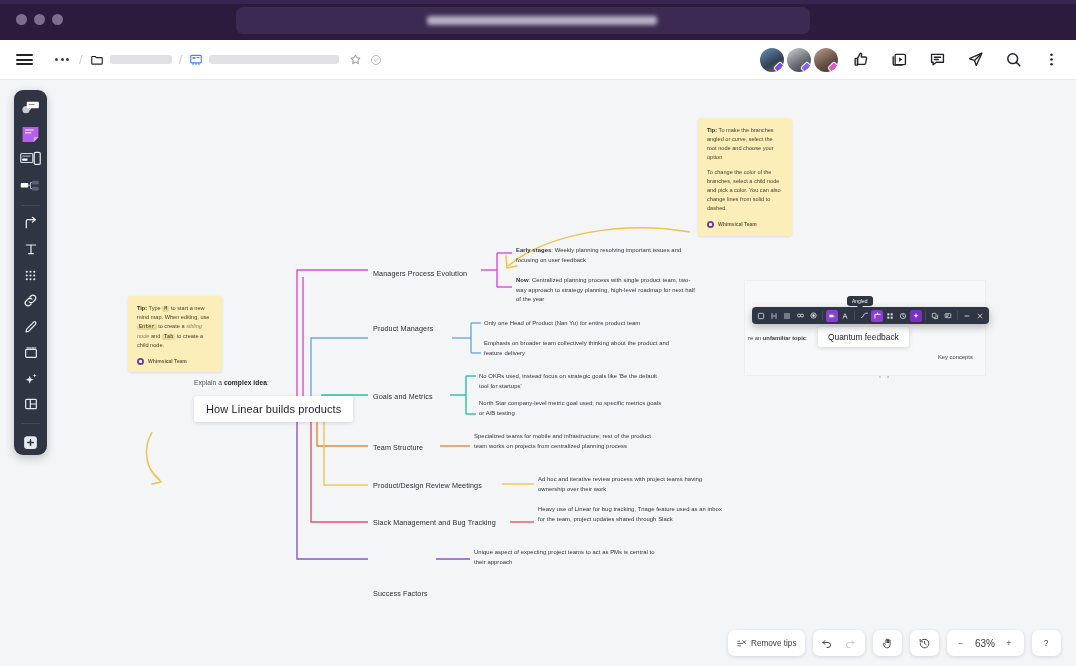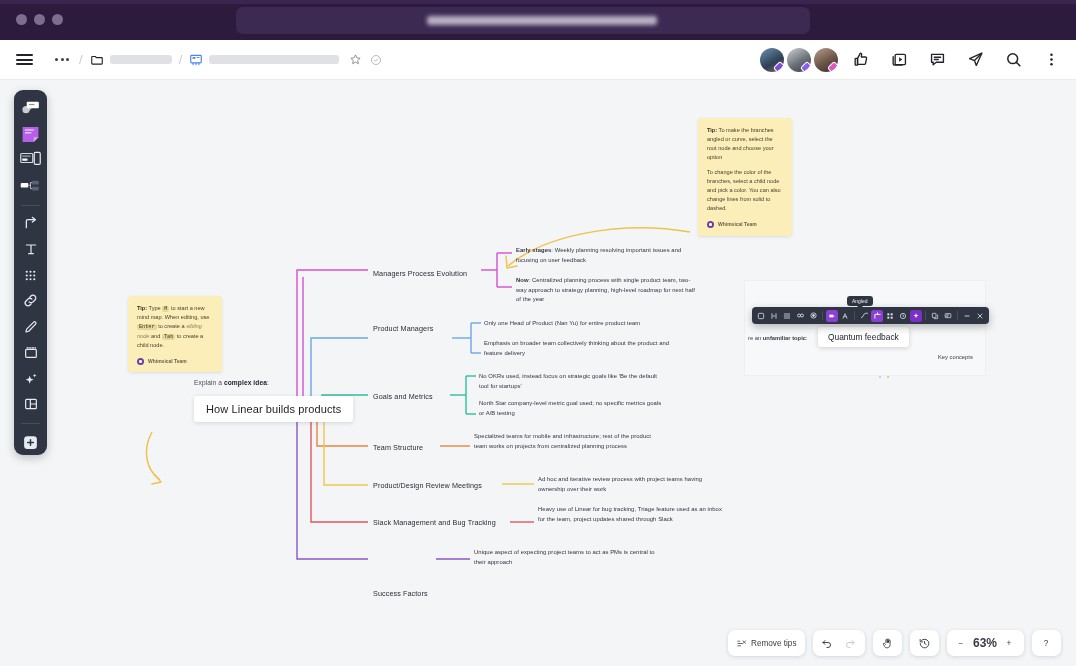--- a/index.html
+++ b/index.html
@@ -151,21 +151,21 @@
   .pill {
     background:#fff; border-radius:7px; height:26px; display:flex; align-items:center;
     box-shadow:0 1px 4px rgba(20,20,40,.14); padding:0 3px;
   }
   .pill .pb {
     height:21px; min-width:23px; padding:0 5px; border-radius:5px; cursor:pointer;
     display:flex; align-items:center; justify-content:center; gap:4px;
     font-size:8.2px; color:#3a3a44;
   }
   .pill .pb.disabled { color:#c3c6cc; }
-  .zoomval { font-size:12px; color:#3a3a44; min-width:25px; text-align:center;font-weight:bold; }
+  .zoomval { font-size:10px; color:#3a3a44; min-width:25px; text-align:center; }
   svg { display:block; }
 </style>
 </head>
 <body>
 
 <div id="app">
 
   <div class="titlebar">
     <div class="stripe"></div>
     <div class="traffic">

